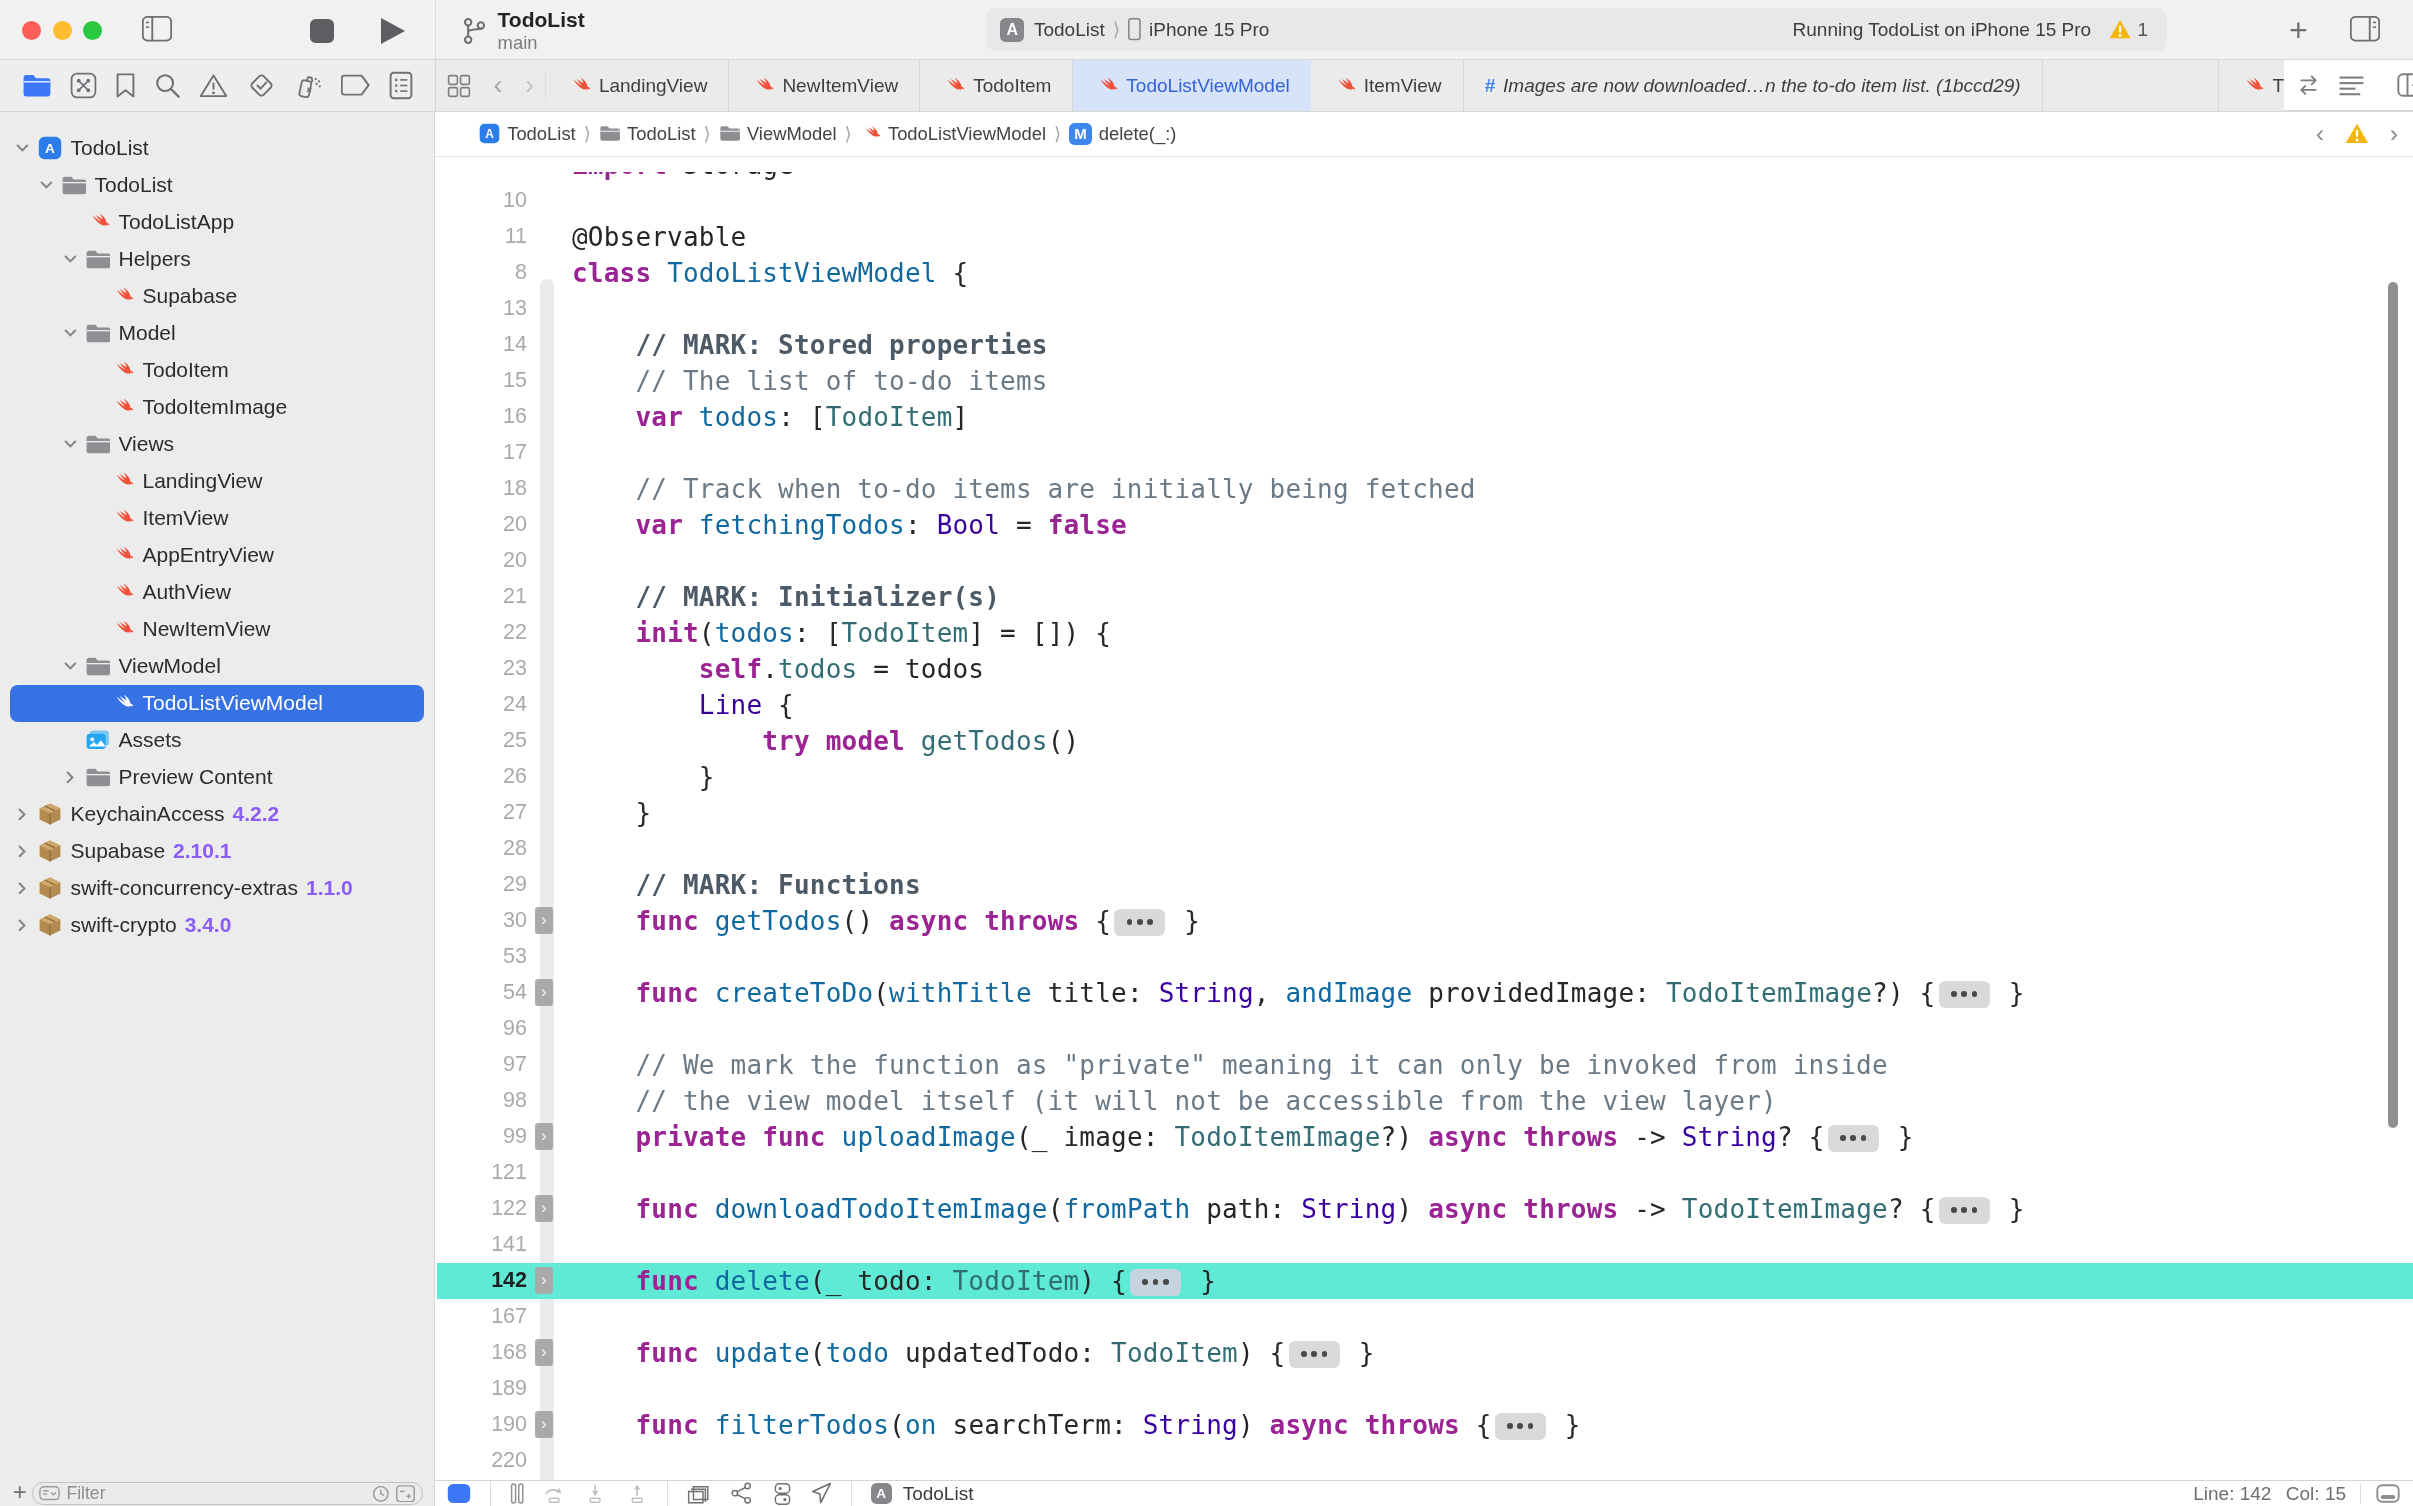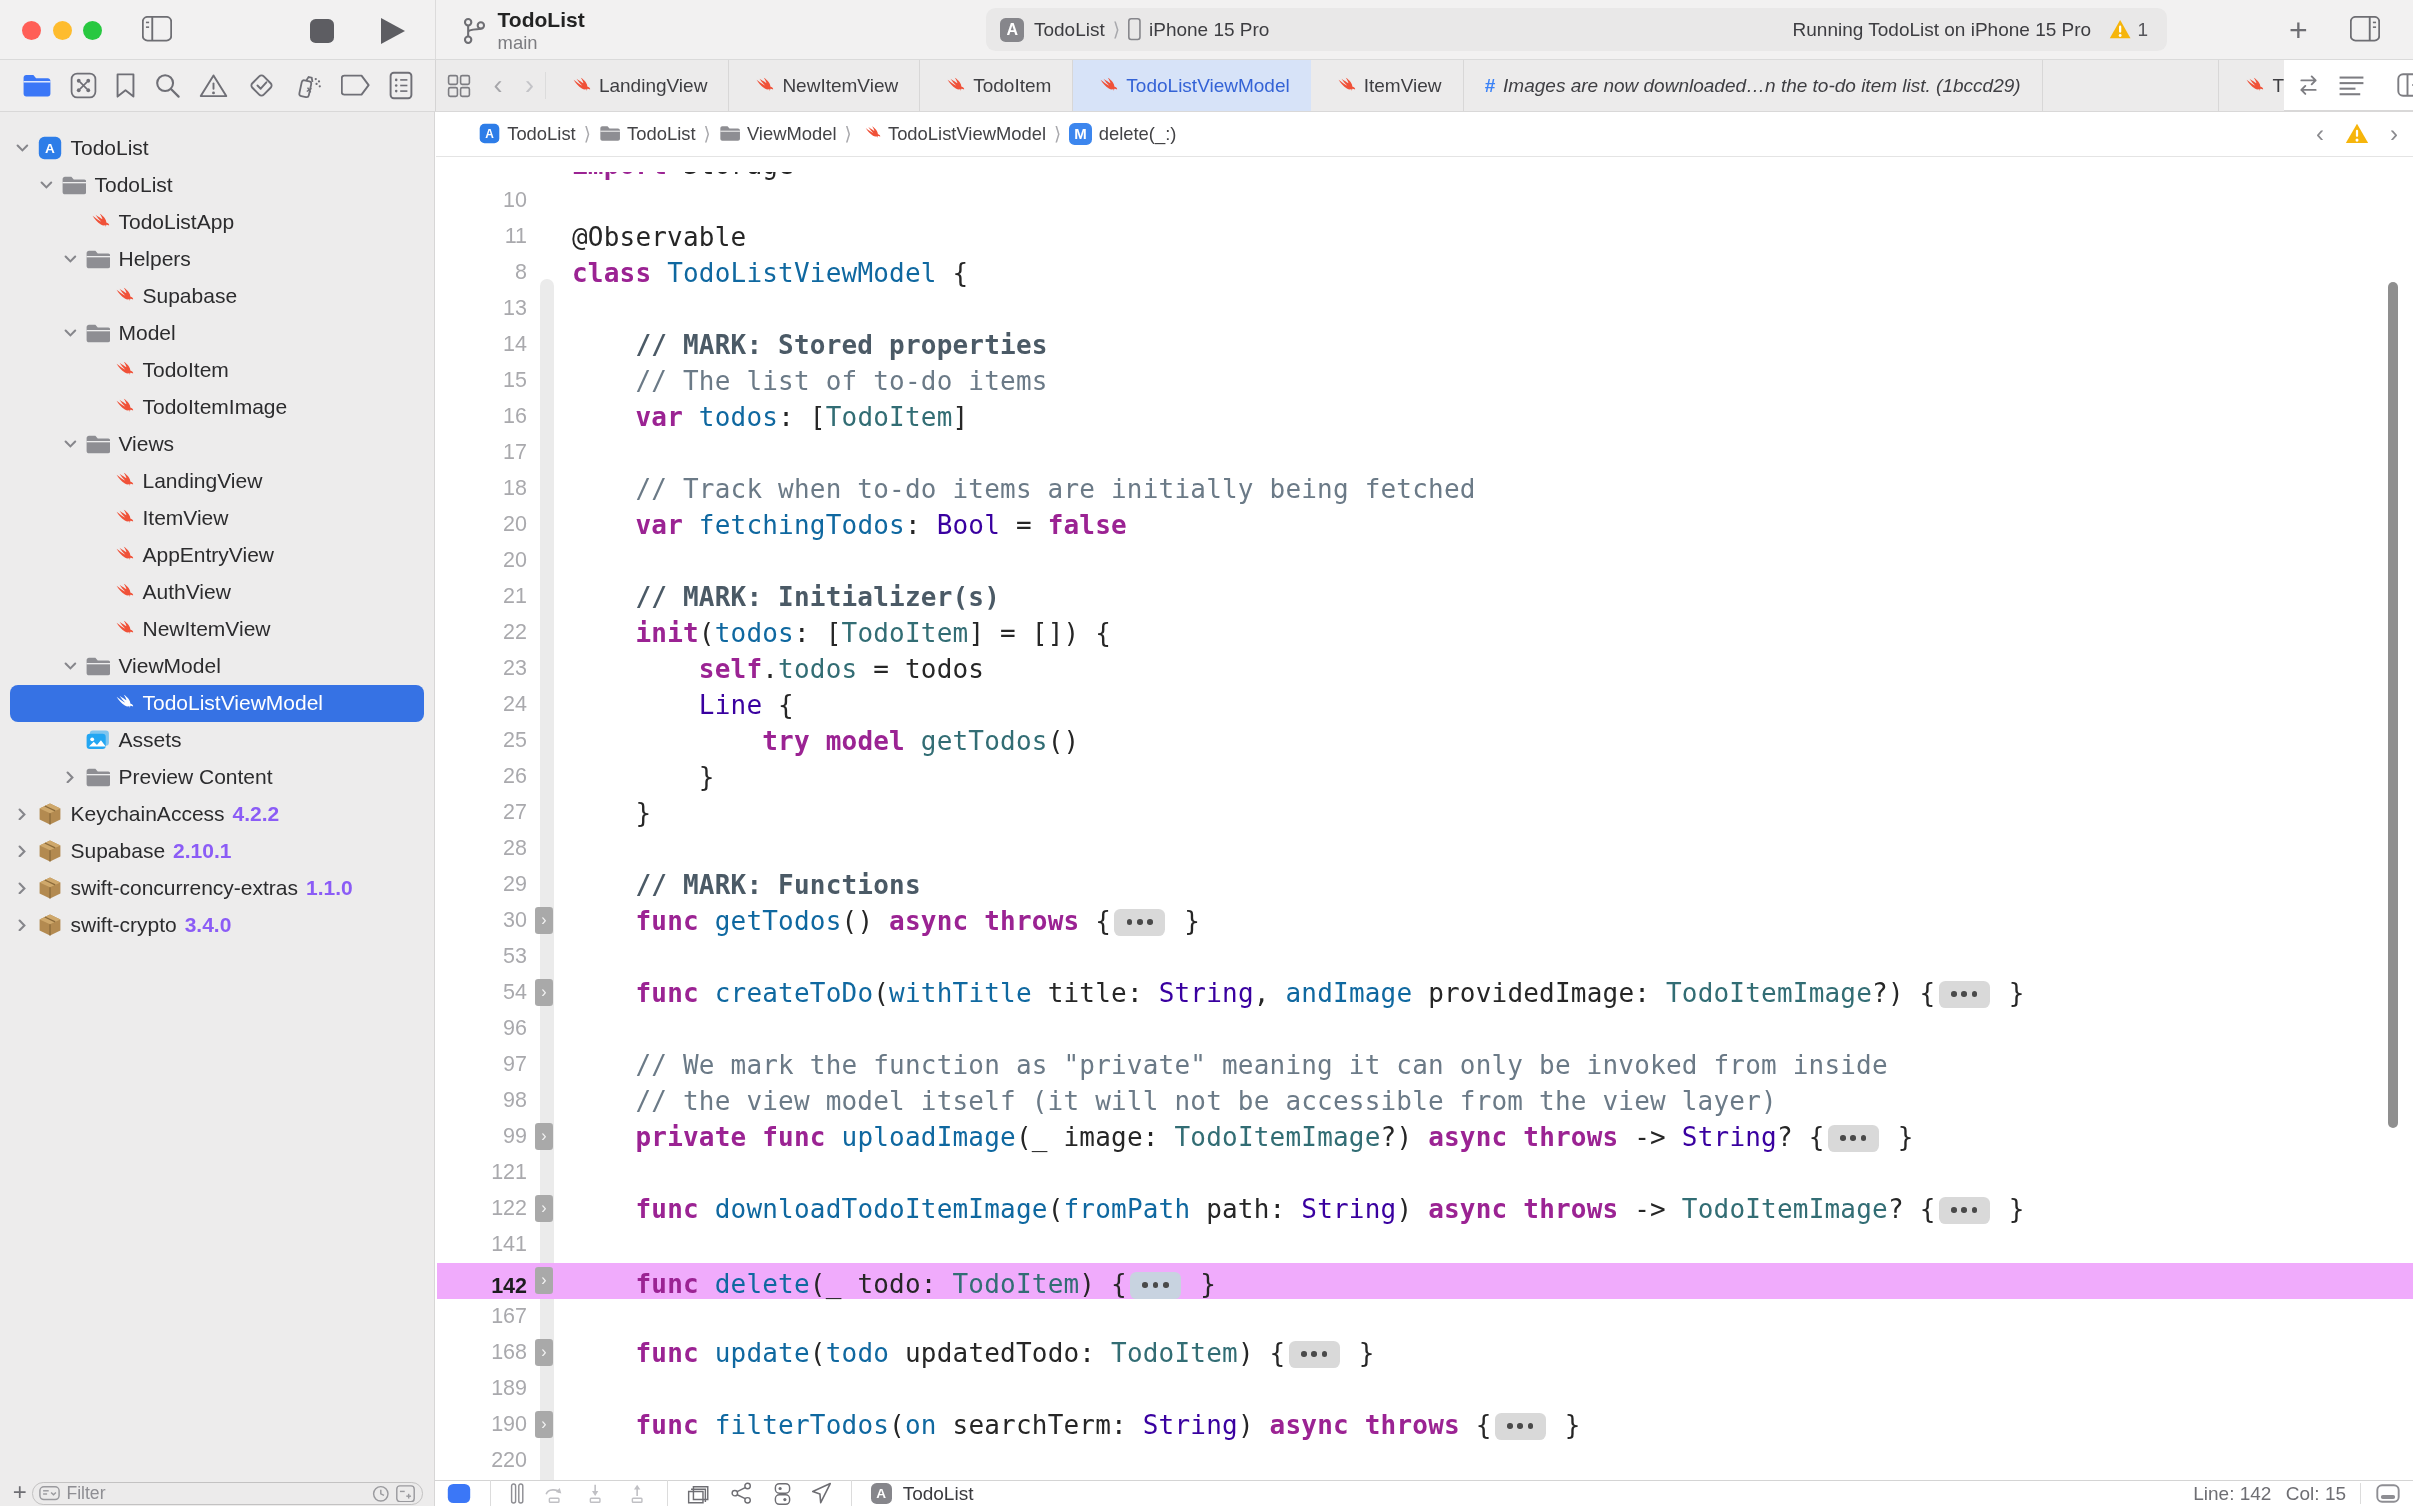--- a/index.html
+++ b/index.html
@@ -52,21 +52,21 @@
   .ticon{width:29px;flex:none;display:flex;justify-content:center;align-items:center;}
   .tlabel{margin-left:6.4px;white-space:nowrap;}
   .trow.sel{background:#3672e4;color:#fff;}
   .pkghdr{height:37px;margin-top:19px;display:flex;align-items:center;padding-left:24px;font-size:21px;font-weight:bold;color:#9a9a9f;}
   .ver{color:#8b5cf6;margin-left:8px;font-weight:bold;}
   
   #editor{left:437px;top:172px;width:1977px;height:1324px;background:#fff;overflow:hidden;}
   #code{margin-top:-25.5px;position:relative;}
   #ribbon{position:absolute;left:103px;top:107px;width:14.4px;height:1221px;background:#ebebeb;border-radius:7.2px;}
   .crow{height:36px;display:flex;align-items:center;position:relative;}
-  .crow.hl{background:#f0abfc;align-items:flex-end;}
+  .crow.hl{background:#5eead4;}
   .cnum{width:90px;text-align:right;font-size:21.5px;color:#a9a9ad;flex:none;}
   .crow.hl .cnum{color:#1d1d1f;font-weight:bold;}
   .cgap{width:45px;flex:none;position:relative;height:100%;}
   .foldbadge{position:absolute;left:8px;top:4px;width:17.6px;height:27px;background:#a9a9a9;border-radius:3.2px;color:#f4f4f4;font-size:16px;display:flex;align-items:center;justify-content:center;}
   .ctext{font-family:"DejaVu Sans Mono",monospace;font-size:26px;letter-spacing:0.2px;white-space:pre;color:#262626;}
   .s-k{color:#9b2393;font-weight:bold;}
   .s-p{color:#262626;}
   .s-c{color:#6b7a87;}
   .s-cm{color:#4b5a66;font-weight:bold;margin-top:44px;}
   .s-d{color:#0f68a0;}

